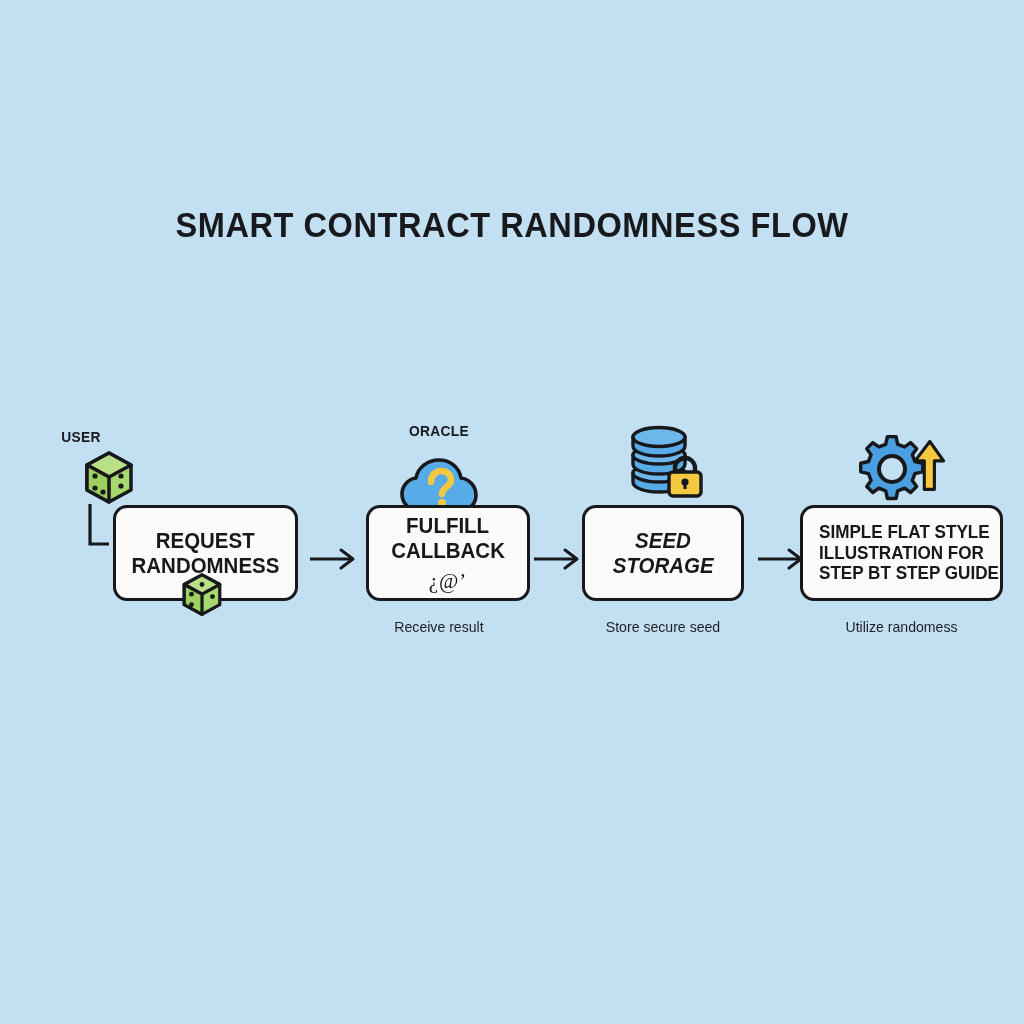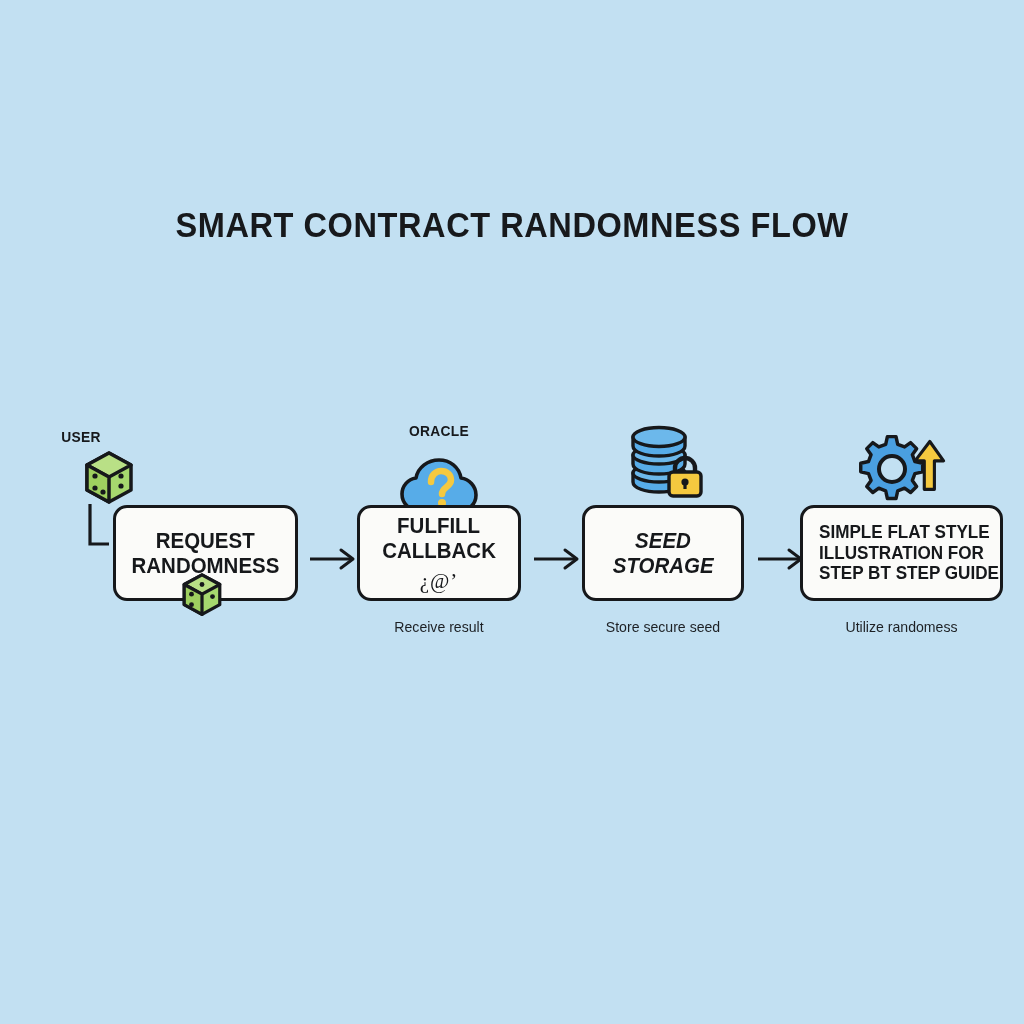--- a/index.html
+++ b/index.html
@@ -216,21 +216,21 @@
       <div class="icon-wrap" style="top:28px;">
         <div>
           <svg width="78" height="58" viewBox="0 0 78 58">
             <path d="M20,53 C9,53 2,45 2,36 C2,28 8,21 16,20 C18,9 28,2 39,2 C50,2 59,9 61,20 C69,21 76,28 76,37 C76,46 69,53 59,53 Z" fill="#57ace8" stroke="#16181b" stroke-width="3.6" stroke-linejoin="round"></path>
             <path d="M31,24 C31,17 36,13 41,13 C47,13 51,17 51,22 C51,29 42,29 42,36" fill="none" stroke="#f5c93f" stroke-width="6.5" stroke-linecap="round"></path>
             <circle cx="42" cy="45" r="4" fill="#f5c93f"></circle>
           </svg>
         </div>
       </div>
 
-      <div class="box big-text" style="left:0px; top:95px; width:164px; height:96px;">
+      <div class="box big-text" style="left:9px; top:95px; width:164px; height:96px;">
         <span class="line">FULFILL</span>
         <span class="line">CALLBACK</span>
         <span class="at-glyph">¿@’</span>
       </div>
 
       <div class="caption">Receive result</div>
     </div>
 
     <div class="arrow" style="left:502px;">
       <svg width="52" height="22" viewBox="0 0 52 22">

